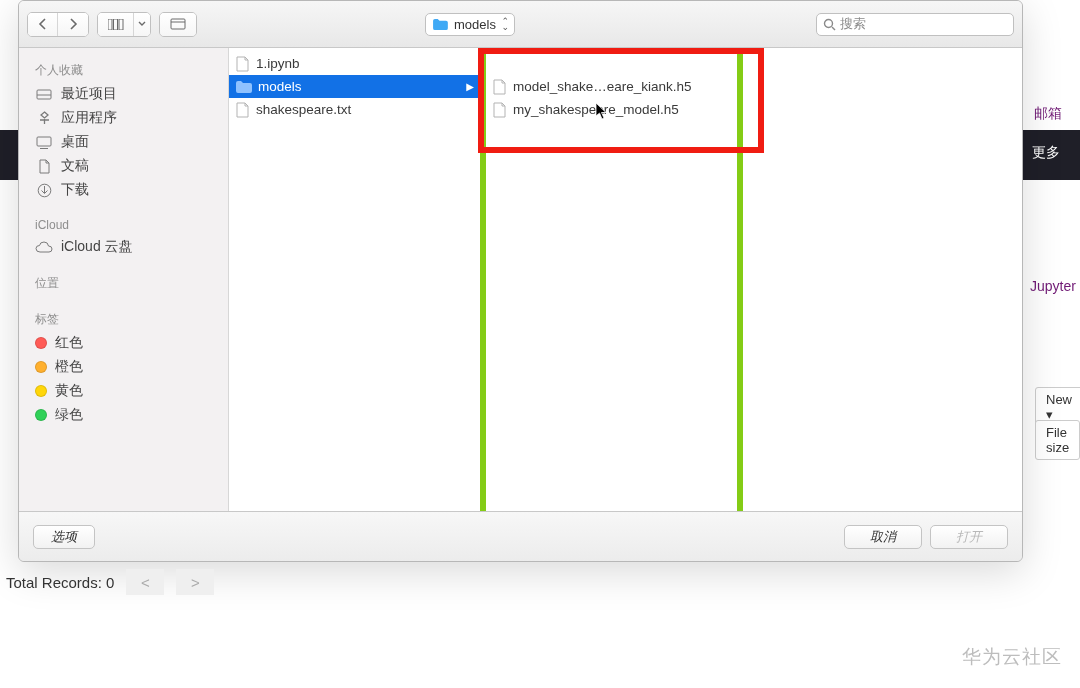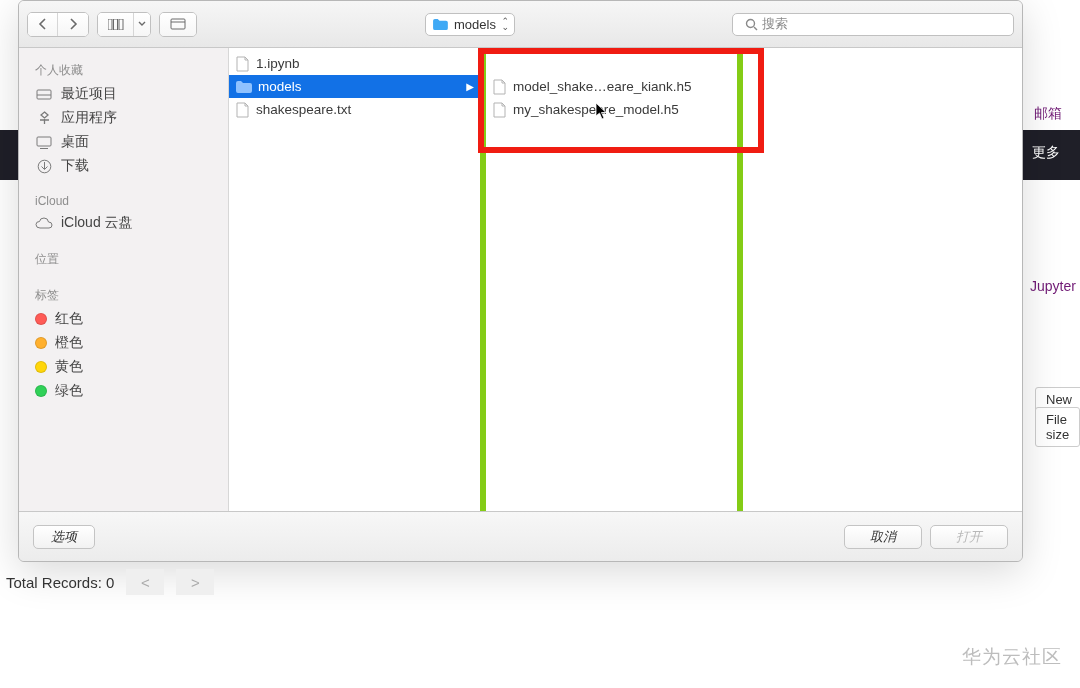--- a/index.html
+++ b/index.html
@@ -103,22 +103,22 @@
     .breadcrumb-pop .chev { position: absolute; right:5px; font-size:9px; line-height:6px; color:#555; display:flex; flex-direction:column; }
 
     .search {
       margin-left: auto;
       display:flex;
       align-items:center;
       border:1px solid #c0c0c0;
       border-radius:5px;
       background:#fff;
       height:23px;
-      width: 282px;
-      padding: 0 12px;
+      width: 198px;
+      padding: 0 6px;
       color:#8a8a8a;
     }
     .search svg { margin-right:4px; flex:0 0 auto; }
 
     
     .body {
       flex: 1;
       display: flex;
       min-height: 0;
     }
@@ -250,21 +250,21 @@
   </style>
 </head>
 <body>
 
 <div class="bg-text" style="left:1034px; top:105px;">邮箱</div>
 <div class="bg-dark-bar">
   <span class="txt">更多</span>
 </div>
 <div class="bg-text" style="left:1030px; top:278px;">Jupyter</div>
 <div class="bg-btn" style="left:1035px; top:387px;">New ▾</div>
-<div class="bg-btn" style="left:1035px; top:407px;">File size</div>
+<div class="bg-btn" style="left:1035px; top:420px;">File size</div>
 
 <div class="dialog">
 
   <div class="toolbar">
     <div class="btn-group">
       <div class="btn-seg">
         <svg width="10" height="12" viewBox="0 0 10 12">
             <path d="M7 1 L2 6 L7 11" fill="none" stroke="currentColor" stroke-width="1.6"></path>
           </svg>
       </div>
@@ -343,20 +343,28 @@
         <span class="si-icon">
           <svg width="16" height="13" viewBox="0 0 16 13">
               <rect x="1" y="1" width="14" height="9" rx="1" fill="none" stroke="currentColor"></rect>
               <line x1="4" y1="12.5" x2="12" y2="12.5" stroke="currentColor"></line>
             </svg>
         </span>
         <span>桌面</span>
       </div>
       <div class="side-item">
         <span class="si-icon">
+          <svg width="13" height="15" viewBox="0 0 13 15">
+              <path d="M2 1 L8 1 L11 4 L11 14 L2 14 Z M8 1 L8 4 L11 4" fill="none" stroke="currentColor"></path>
+            </svg>
+        </span>
+        <span>文稿</span>
+      </div>
+      <div class="side-item">
+        <span class="si-icon">
           <svg width="15" height="15" viewBox="0 0 15 15">
               <circle cx="7.5" cy="7.5" r="6.3" fill="none" stroke="currentColor"></circle>
               <path d="M7.5 3 L7.5 10 M4.5 7.5 L7.5 10.5 L10.5 7.5" fill="none" stroke="currentColor"></path>
             </svg>
         </span>
         <span>下载</span>
       </div>
 
       <div class="side-hdr" style="margin-top:10px;">iCloud</div>
       <div class="side-item">

